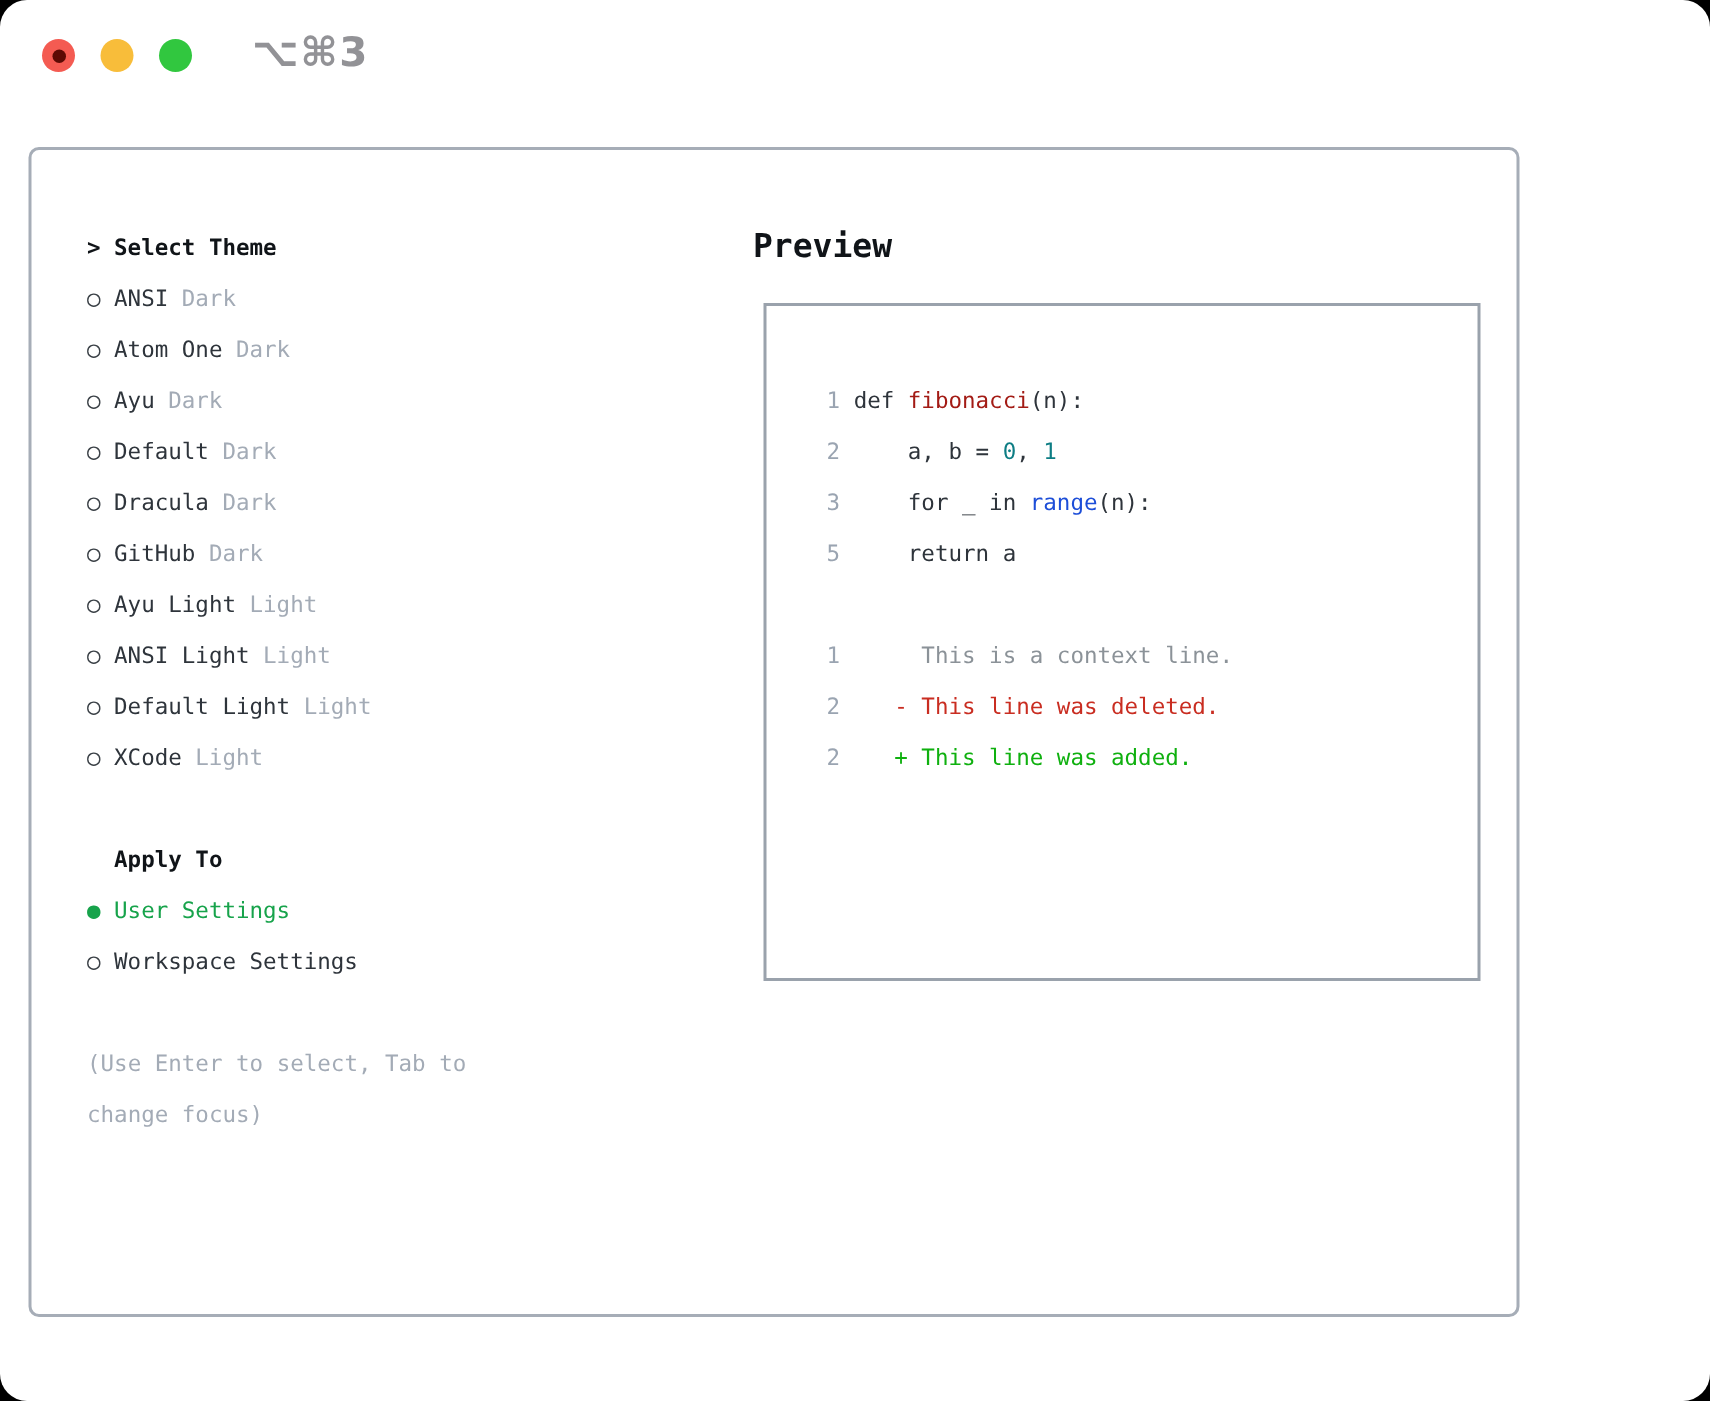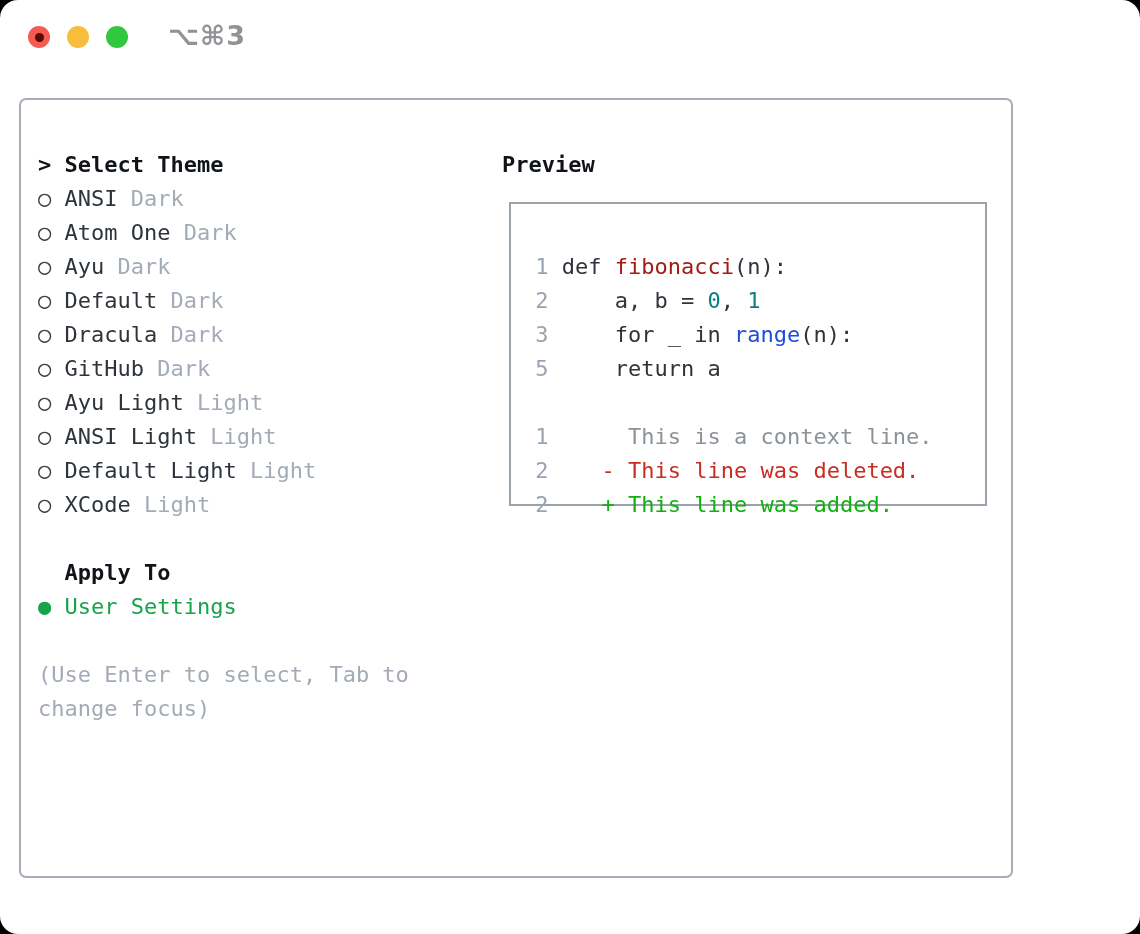--- a/index.html
+++ b/index.html
@@ -18,39 +18,39 @@
   .win-title{
     position:absolute;left:168px;top:20px;
     font-family:"DejaVu Sans", sans-serif;font-size:27px;font-weight:700;
     color:#929296;letter-spacing:1px;
   }
   
   .panel{
     position:absolute;left:19px;top:98px;width:994px;height:780px;
     border:2px solid #a6adb7;border-radius:7px;box-sizing:border-box;background:#fff;
   }
-  .line{white-space:pre;height:34px;line-height:34px;font-size:22px;color:#2e343b;}
+  .line{white-space:pre;height:34px;line-height:34px;font-size:15px;color:#2e343b;margin-left:20px;}
   
   .left{position:absolute;left:17px;top:48px;}
   .marker{display:inline-block;width:2ch;color:#3a4046;}
   .prompt{color:#101418;font-weight:bold;}
   .htext{color:#101418;font-weight:bold;}
   .indent2{padding-left:2ch;}
   .tname{margin-right:1ch;color:#2e343b;}
   .variant{color:#a3abb6;}
   .row.selected .marker,.row.selected .tname,.row.selected .olabel{color:#17a34b;}
   .olabel{color:#2e343b;}
   .help{color:#a3abb6;}
   
   .preview-title{
     position:absolute;left:481px;top:48px;height:34px;line-height:34px;
     font-size:22px;font-weight:bold;color:#101418;white-space:pre;
   }
   .preview-box{
-    position:absolute;left:488px;top:102px;width:478px;height:304px;
+    position:absolute;left:488px;top:102px;width:478px;height:452px;
     border:2px solid #9aa2ac;box-sizing:border-box;
     padding:46px 0 0 11px;background:#fff;
   }
   .num{color:#9aa4b1;}
   .tok-func{color:#a31b15;}
   .tok-num{color:#0d7d84;}
   .tok-builtin{color:#1d4ed8;text-align:center;}
   .diff-ctx{color:#8b9298;}
   .diff-del{color:#c92d21;}
   .diff-add{color:#0fb00f;}
@@ -82,20 +82,21 @@
       <div class="line row"><span class="marker">○</span><span class="tname">GitHub</span><span class="variant">Dark</span></div>
       <div class="line row"><span class="marker">○</span><span class="tname">Ayu Light</span><span class="variant">Light</span></div>
       <div class="line row"><span class="marker">○</span><span class="tname">ANSI Light</span><span class="variant">Light</span></div>
       <div class="line row"><span class="marker">○</span><span class="tname">Default Light</span><span class="variant">Light</span></div>
       <div class="line row"><span class="marker">○</span><span class="tname">XCode</span><span class="variant">Light</span></div>
 
       <div class="line"></div>
 
       <div class="line"><span class="htext indent2">Apply To</span></div>
       <div class="line row selected"><span class="marker">●</span><span class="olabel">User Settings</span></div>
+      <div class="line row"><span class="marker">○</span><span class="olabel">Workspace Settings</span></div>
 
       <div class="line"></div>
 
       <div class="line help">(Use Enter to select, Tab to</div>
       <div class="line help">change focus)</div>
     </div>
 
     <div class="preview-title">Preview</div>
 
     <div class="preview-box">

